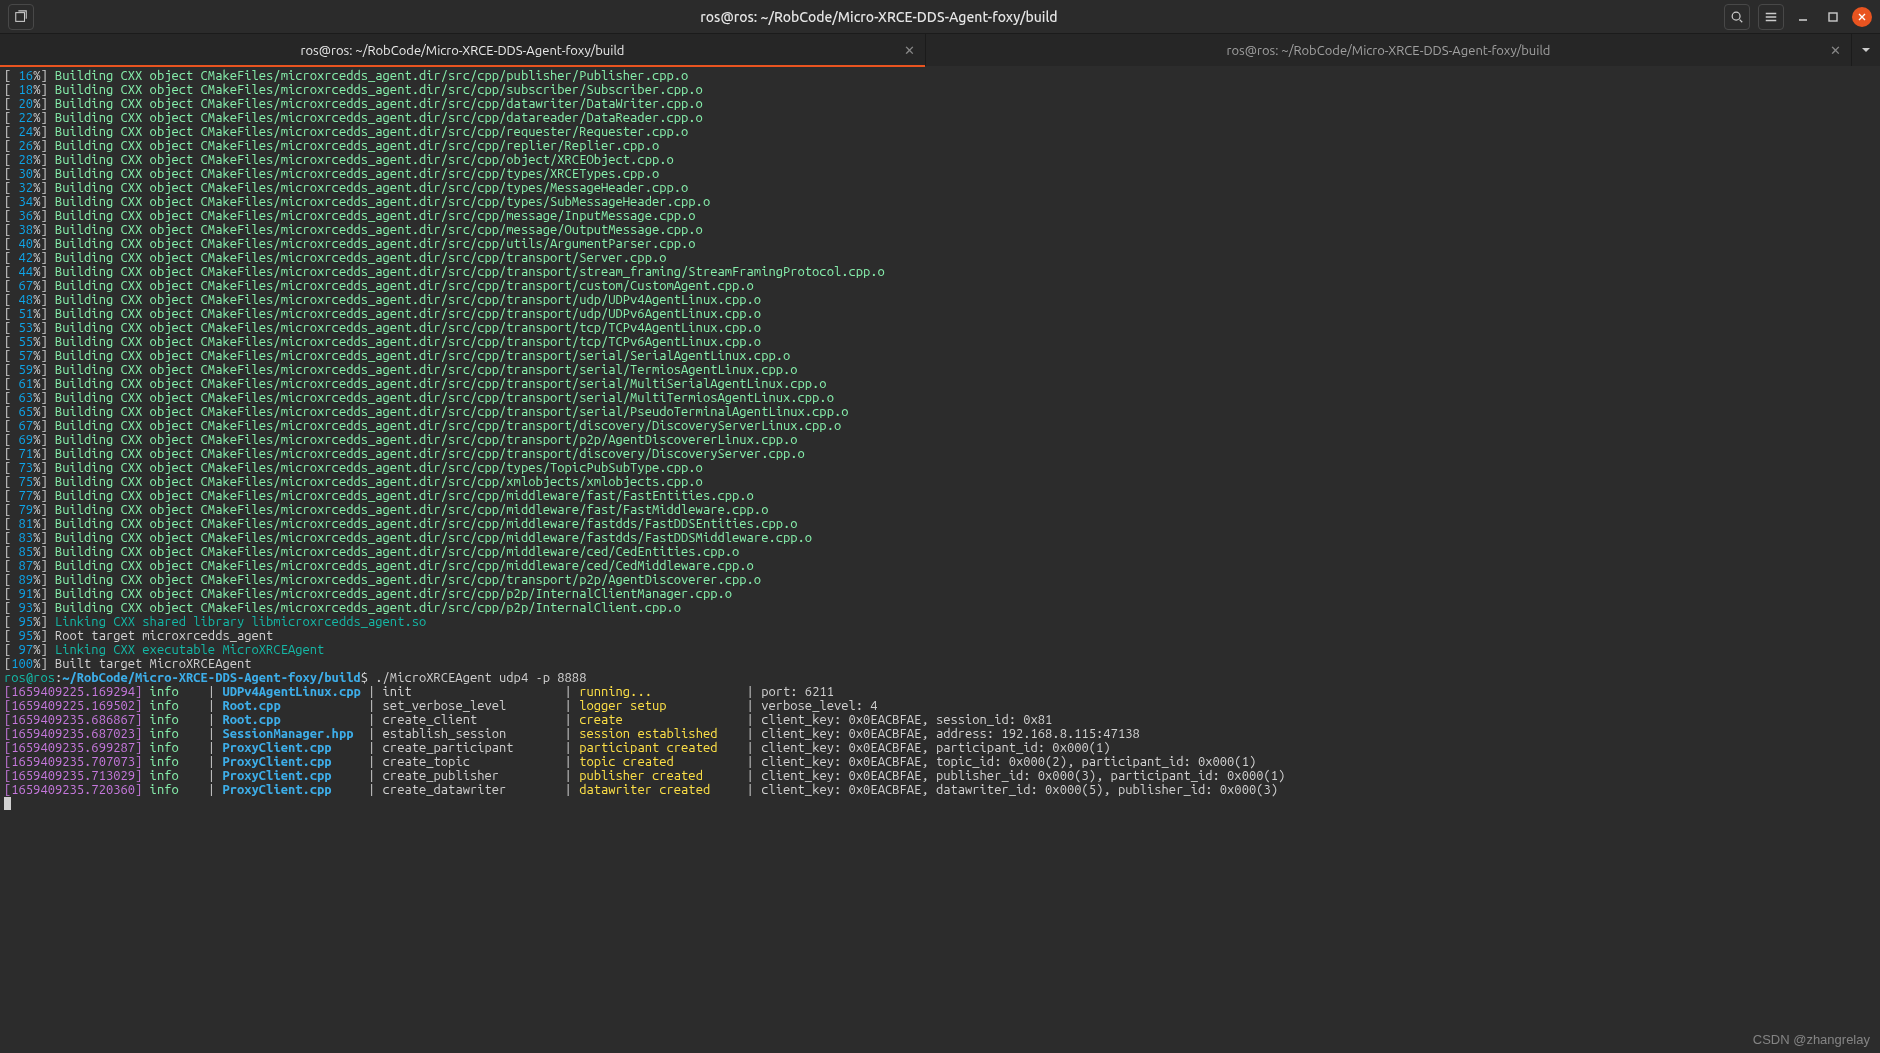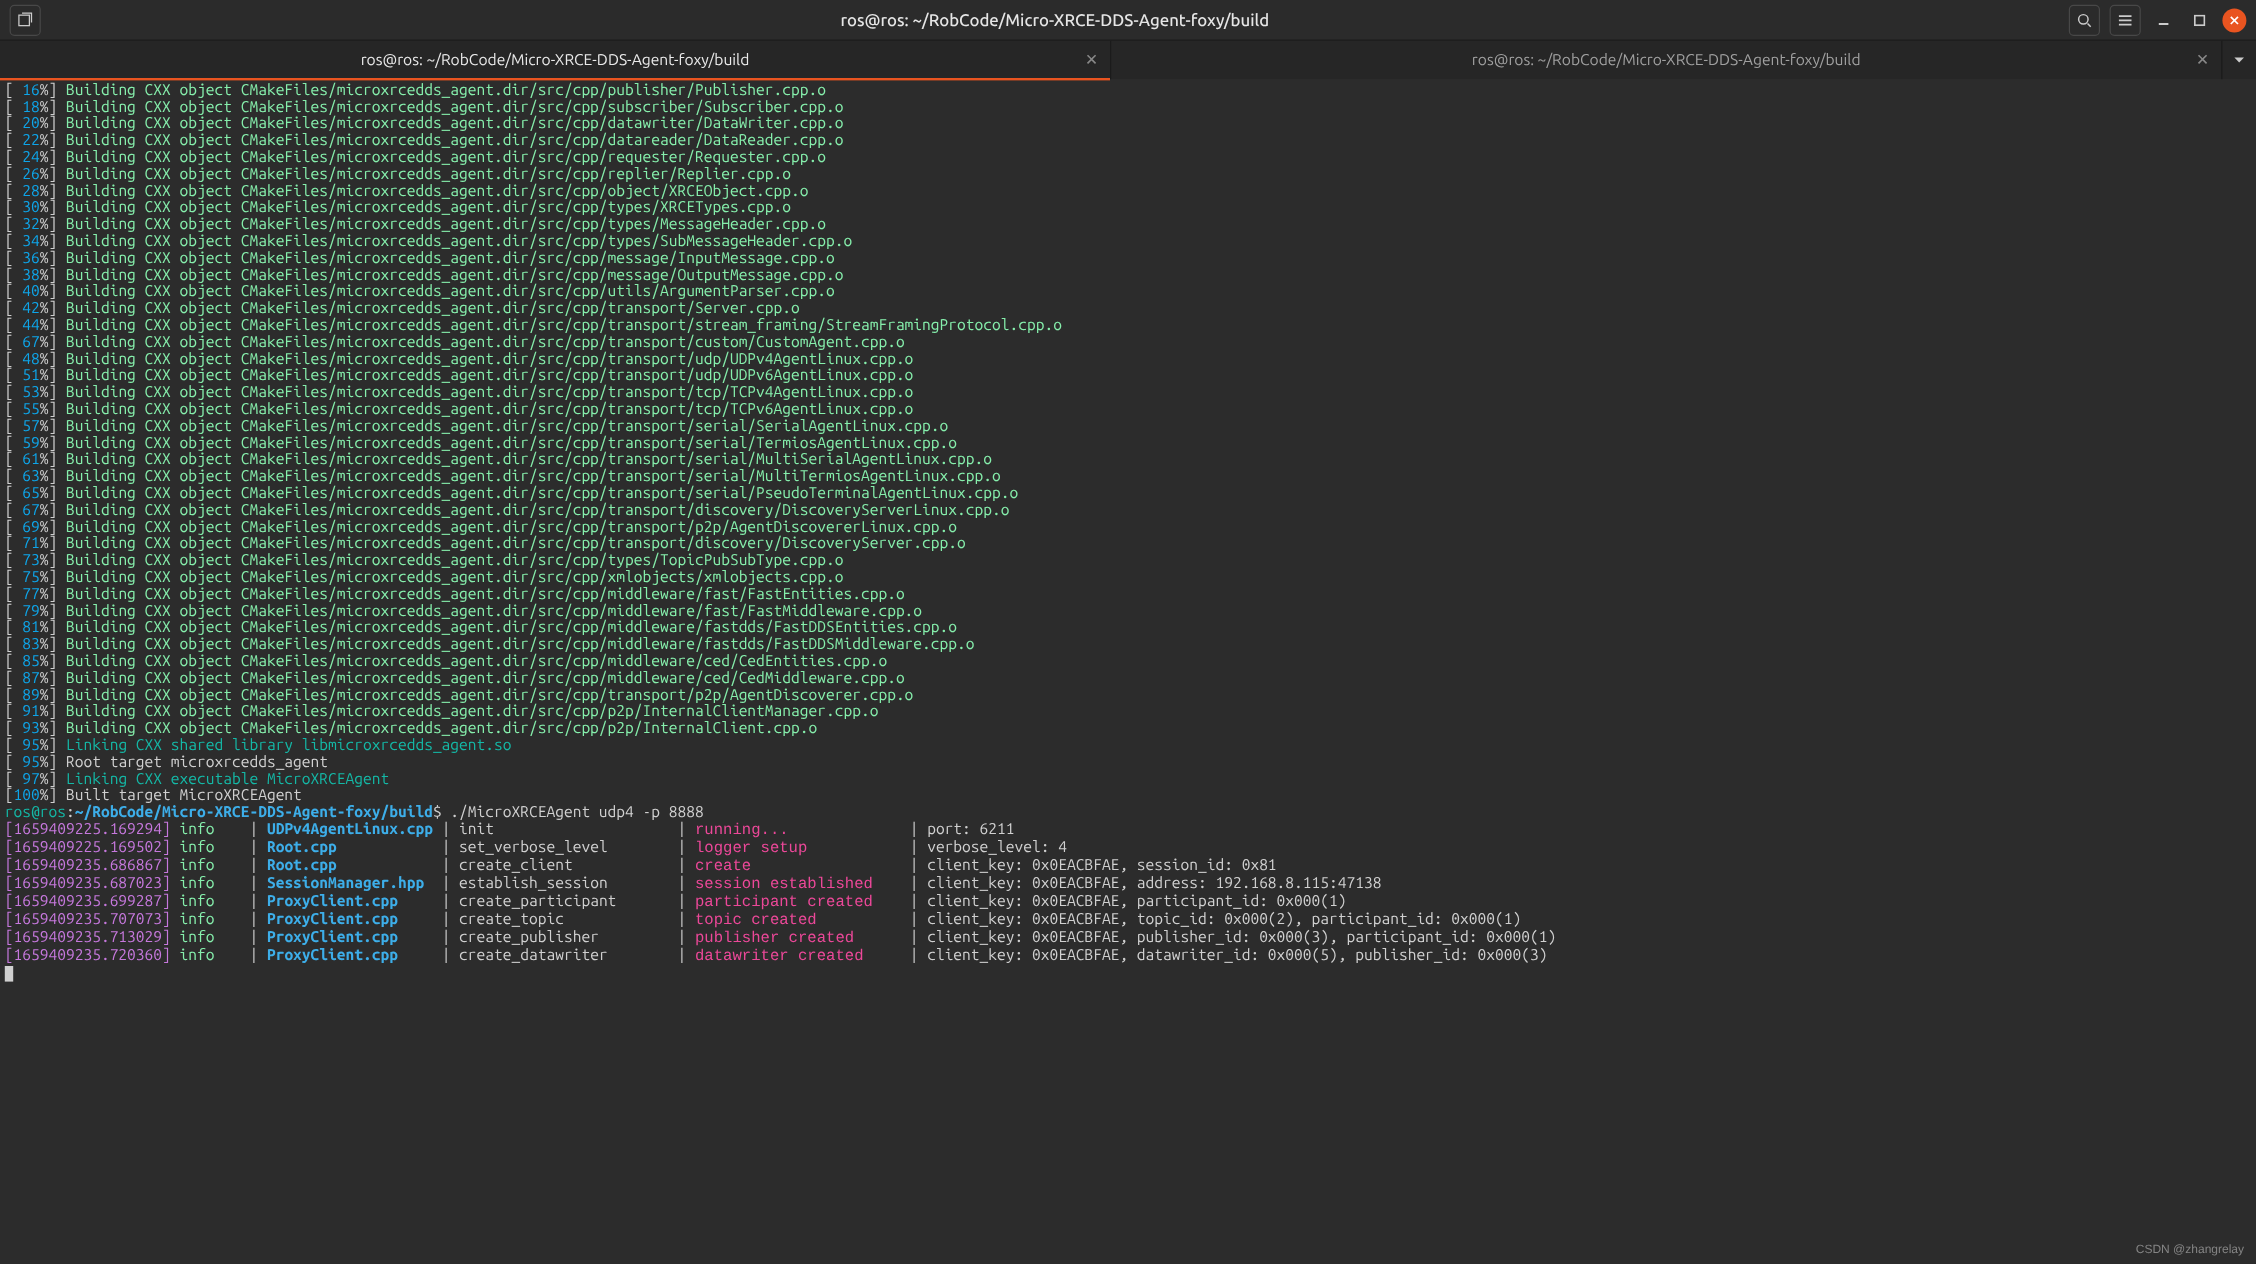--- a/index.html
+++ b/index.html
@@ -85,27 +85,27 @@
     line-height: 14px;
     font-size: 13px;
     letter-spacing: 0px;
   }
   .pct-open, .pct-close, .white { color: #d0d0d0; }
   .pct-num { color: #0ea5e9; }
   .green { color: #86efac; }
   .pink { color: #c678dd; }
   .cyan { color: #3daee9; font-weight: bold; }
   .brightgreen { color: #14b8a6; }
-  .yellow { color: #ec4899; font-family: Liberation Mono, monospace; }
+  .yellow { color: #fde047; }
   .watermark {
     position: absolute;
     right: 10px; bottom: 6px;
     color: #9a9a9a;
     font-family: sans-serif;
-    font-size: 10px;
+    font-size: 13px;
     opacity: 0.8;
   }
   .cursor {
     display: inline-block;
     width: 7px; height: 13px;
     background: #d0d0d0;
     vertical-align: bottom;
   }
 </style>
 </head>

